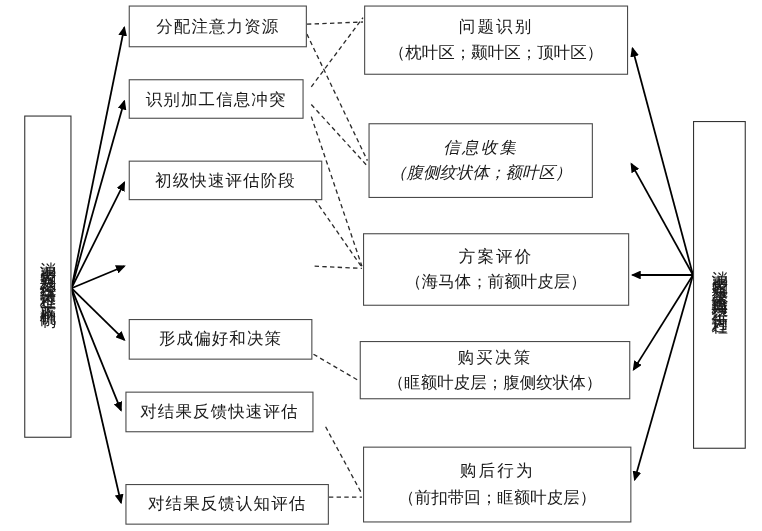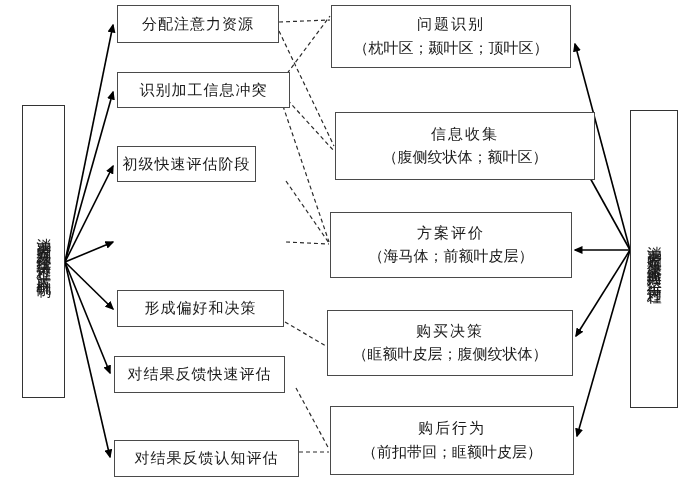--- a/index.html
+++ b/index.html
@@ -87,39 +87,39 @@
       <line x1="286" y1="242" x2="329" y2="244"></line>
       <line x1="285" y1="322" x2="326" y2="346"></line>
       <line x1="296" y1="388" x2="329" y2="449"></line>
       <line x1="299" y1="452" x2="329" y2="452"></line>
     </g>
   </svg>
 
   <div class="box vpanel" style="left:22px; top:105px; width:43px; height:293px;">消费者购买神经决策过程（大脑机制）</div>
 
   <div class="box stage" style="left:117px; top:5px;   width:162px; height:38px;">分配注意力资源</div>
-  <div class="box stage" style="left:117px; top:72px;  width:173px; height:36px;">识别加工信息冲突</div>
-  <div class="box stage" style="left:117px; top:146px; width:139px; height:36px;">初级快速评估阶段</div>
+  <div class="box stage" style="left:117px; top:72px;  width:159px; height:36px;">识别加工信息冲突</div>
+  <div class="box stage" style="left:117px; top:146px; width:176px; height:36px;">初级快速评估阶段</div>
   <div class="box stage" style="left:117px; top:290px; width:167px; height:37px;">形成偏好和决策</div>
   <div class="box stage" style="left:114px; top:356px; width:171px; height:37px;">对结果反馈快速评估</div>
   <div class="box stage" style="left:114px; top:440px; width:185px; height:37px;">对结果反馈认知评估</div>
 
   <div class="box classic" style="left:331px; top:5px; width:240px; height:63px;">
     <div class="title">问题识别</div>
     <div class="regions">（枕叶区；颞叶区；顶叶区）</div>
   </div>
-  <div class="box classic" style="left:335px; top:112px; width:260px; height:68px;">
+  <div class="box classic" style="left:335px; top:112px; width:204px; height:68px;font-style:italic;">
     <div class="title">信息收集</div>
     <div class="regions">（腹侧纹状体；额叶区）</div>
   </div>
   <div class="box classic" style="left:330px; top:212px; width:242px; height:66px;">
     <div class="title">方案评价</div>
     <div class="regions">（海马体；前额叶皮层）</div>
   </div>
-  <div class="box classic" style="left:327px; top:310px; width:246px; height:66px;">
+  <div class="box classic" style="left:327px; top:310px; width:246px; height:53px;justify-content:flex-end;">
     <div class="title">购买决策</div>
     <div class="regions">（眶额叶皮层；腹侧纹状体）</div>
   </div>
   <div class="box classic" style="left:330px; top:406px; width:244px; height:69px;">
     <div class="title">购后行为</div>
     <div class="regions">（前扣带回；眶额叶皮层）</div>
   </div>
 
   <div class="box vpanel" style="left:630px; top:110px; width:48px; height:298px;">消费者购买决策经典模型（行为过程）</div>
 

